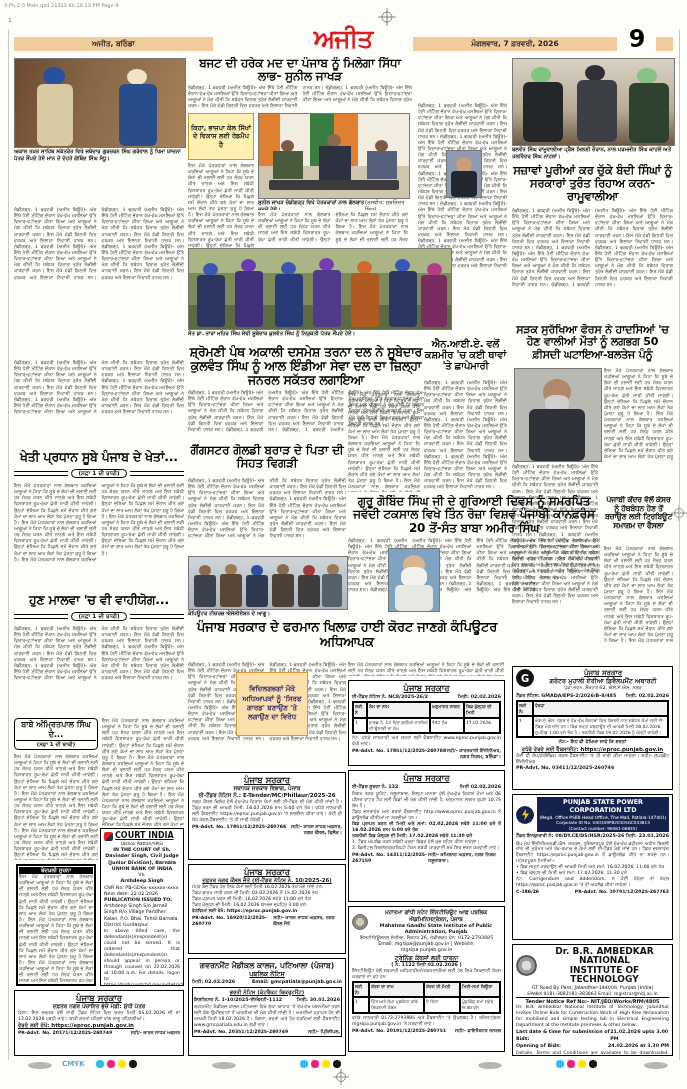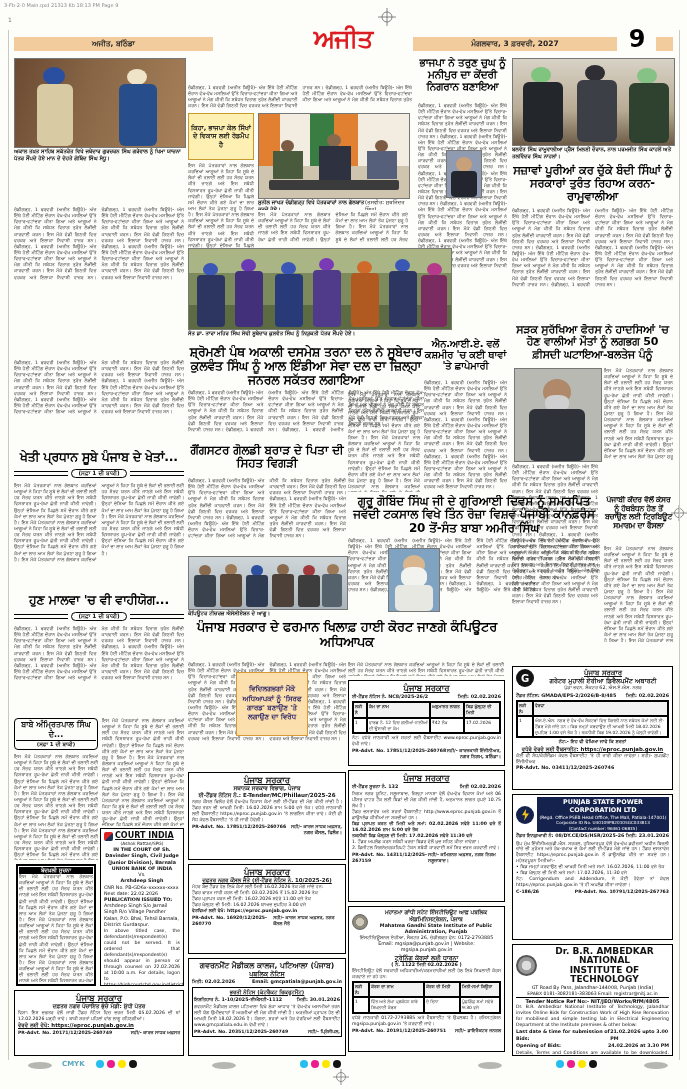--- a/index.html
+++ b/index.html
@@ -57,54 +57,54 @@
     <line x1="0" y1="8" x2="16" y2="8" stroke="#777" stroke-width="0.8"></line>
   </svg>
   <div class="vline" style="left:8px;top:30px;height:1030px;"></div>
   <div class="vline" style="left:679px;top:30px;height:1030px;"></div>
 
   <div class="abs strip" style="left:14px;top:37px;width:199px;height:14px;">
     <span>ਅਜੀਤ, ਬਠਿੰਡਾ</span>
   </div>
   <div class="abs" style="left:283px;top:24px;width:120px;text-align:center;font-size:25px;font-weight:bold;color:#dd1c22;letter-spacing:-1px;">ਅਜੀਤ</div>
   <div class="abs strip" style="left:413px;top:37px;width:204px;height:14px;">
-    <span>ਮੰਗਲਵਾਰ, 3 ਫ਼ਰਵਰੀ, 2027</span>
+    <span>ਮੰਗਲਵਾਰ, 7 ਫ਼ਰਵਰੀ, 2026</span>
   </div>
   <div class="abs" style="left:622px;top:25px;width:30px;text-align:center;font-size:24px;font-weight:bold;color:#000;">9</div>
   <div class="abs strip" style="left:656px;top:37px;width:17px;height:14px;"></div>
 
   <div class="ph" style="left:14px;top:58px;width:170px;height:88px;background:linear-gradient(110deg,#6b4a33,#8a6847 45%,#a8815a);">
     <i style="left:28px;top:8px;width:22px;height:18px;background:#2b4fa0;"></i>
     <b style="left:22px;top:25px;width:36px;height:62px;background:#d8cba4;border-radius:6px;"></b>
     <i style="left:112px;top:10px;width:20px;height:16px;background:#efe3c8;"></i>
     <b style="left:104px;top:25px;width:38px;height:62px;background:#274d8a;border-radius:6px;"></b>
   </div>
   <div class="abs cap" style="left:14px;top:148px;width:170px;height:17px;">ਅਕਾਲ ਤਖ਼ਤ ਸਾਹਿਬ ਸਕੱਤਰੇਤ ਵਿਖੇ ਜਥੇਦਾਰ ਗੁਰਚਰਨ ਸਿੰਘ ਗਰੇਵਾਲ ਨੂੰ ਖਿਮਾ ਯਾਚਨਾ ਪੱਤਰ ਸੌਂਪਦੇ ਹੋਏ ਮਾਨ ਦੇ ਦੋਹਤੇ ਗੋਬਿੰਦ ਸਿੰਘ ਸੰਧੂ।</div>
   <div class="abs bt c2" style="left:14px;top:207px;width:170px;height:111px;">ਚੰਡੀਗੜ੍ਹ, 1 ਫਰਵਰੀ (ਅਜੀਤ ਬਿਊਰੋ)- ਅੱਜ ਇੱਥੇ ਹੋਈ ਮੀਟਿੰਗ ਦੌਰਾਨ ਵੱਖ-ਵੱਖ ਮਸਲਿਆਂ ਉੱਤੇ ਵਿਚਾਰ-ਵਟਾਂਦਰਾ ਕੀਤਾ ਗਿਆ ਅਤੇ ਆਗੂਆਂ ਨੇ ਮੰਗ ਕੀਤੀ ਕਿ ਸਬੰਧਤ ਵਿਭਾਗ ਤੁਰੰਤ ਲੋੜੀਂਦੀ ਕਾਰਵਾਈ ਕਰਨ। ਇਸ ਮੌਕੇ ਵੱਡੀ ਗਿਣਤੀ ਵਿਚ ਵਰਕਰ ਅਤੇ ਇਲਾਕਾ ਨਿਵਾਸੀ ਹਾਜ਼ਰ ਸਨ।  ਚੰਡੀਗੜ੍ਹ, 1 ਫਰਵਰੀ (ਅਜੀਤ ਬਿਊਰੋ)- ਅੱਜ ਇੱਥੇ ਹੋਈ ਮੀਟਿੰਗ ਦੌਰਾਨ ਵੱਖ-ਵੱਖ ਮਸਲਿਆਂ ਉੱਤੇ ਵਿਚਾਰ-ਵਟਾਂਦਰਾ ਕੀਤਾ ਗਿਆ ਅਤੇ ਆਗੂਆਂ ਨੇ ਮੰਗ ਕੀਤੀ ਕਿ ਸਬੰਧਤ ਵਿਭਾਗ ਤੁਰੰਤ ਲੋੜੀਂਦੀ ਕਾਰਵਾਈ ਕਰਨ। ਇਸ ਮੌਕੇ ਵੱਡੀ ਗਿਣਤੀ ਵਿਚ ਵਰਕਰ ਅਤੇ ਇਲਾਕਾ ਨਿਵਾਸੀ ਹਾਜ਼ਰ ਸਨ।  ਚੰਡੀਗੜ੍ਹ, 1 ਫਰਵਰੀ (ਅਜੀਤ ਬਿਊਰੋ)- ਅੱਜ ਇੱਥੇ ਹੋਈ ਮੀਟਿੰਗ ਦੌਰਾਨ ਵੱਖ-ਵੱਖ ਮਸਲਿਆਂ ਉੱਤੇ ਵਿਚਾਰ-ਵਟਾਂਦਰਾ ਕੀਤਾ ਗਿਆ ਅਤੇ ਆਗੂਆਂ ਨੇ ਮੰਗ ਕੀਤੀ ਕਿ ਸਬੰਧਤ ਵਿਭਾਗ ਤੁਰੰਤ ਲੋੜੀਂਦੀ ਕਾਰਵਾਈ ਕਰਨ। ਇਸ ਮੌਕੇ ਵੱਡੀ ਗਿਣਤੀ ਵਿਚ ਵਰਕਰ ਅਤੇ ਇਲਾਕਾ ਨਿਵਾਸੀ ਹਾਜ਼ਰ ਸਨ।  ਚੰਡੀਗੜ੍ਹ, 1 ਫਰਵਰੀ (ਅਜੀਤ ਬਿਊਰੋ)- ਅੱਜ ਇੱਥੇ ਹੋਈ ਮੀਟਿੰਗ ਦੌਰਾਨ ਵੱਖ-ਵੱਖ ਮਸਲਿਆਂ ਉੱਤੇ ਵਿਚਾਰ-ਵਟਾਂਦਰਾ ਕੀਤਾ ਗਿਆ ਅਤੇ ਆਗੂਆਂ ਨੇ ਮੰਗ ਕੀਤੀ ਕਿ ਸਬੰਧਤ ਵਿਭਾਗ ਤੁਰੰਤ ਲੋੜੀਂਦੀ ਕਾਰਵਾਈ ਕਰਨ। ਇਸ ਮੌਕੇ ਵੱਡੀ ਗਿਣਤੀ ਵਿਚ ਵਰਕਰ ਅਤੇ ਇਲਾਕਾ ਨਿਵਾਸੀ ਹਾਜ਼ਰ ਸਨ। </div>
 
+  <div class="abs hl" style="left:188px;top:57px;width:224px;height:26px;font-size:12px;">ਬਜਟ ਦੀ ਹਰੇਕ ਮਦ ਦਾ ਪੰਜਾਬ ਨੂੰ ਮਿਲੇਗਾ ਸਿੱਧਾ ਲਾਭ- ਸੁਨੀਲ ਜਾਖੜ</div>
   <div class="abs bt c2" style="left:188px;top:85px;width:224px;height:25px;">ਚੰਡੀਗੜ੍ਹ, 1 ਫਰਵਰੀ (ਅਜੀਤ ਬਿਊਰੋ)- ਅੱਜ ਇੱਥੇ ਹੋਈ ਮੀਟਿੰਗ ਦੌਰਾਨ ਵੱਖ-ਵੱਖ ਮਸਲਿਆਂ ਉੱਤੇ ਵਿਚਾਰ-ਵਟਾਂਦਰਾ ਕੀਤਾ ਗਿਆ ਅਤੇ ਆਗੂਆਂ ਨੇ ਮੰਗ ਕੀਤੀ ਕਿ ਸਬੰਧਤ ਵਿਭਾਗ ਤੁਰੰਤ ਲੋੜੀਂਦੀ ਕਾਰਵਾਈ ਕਰਨ। ਇਸ ਮੌਕੇ ਵੱਡੀ ਗਿਣਤੀ ਵਿਚ ਵਰਕਰ ਅਤੇ ਇਲਾਕਾ ਨਿਵਾਸੀ ਹਾਜ਼ਰ ਸਨ।  ਚੰਡੀਗੜ੍ਹ, 1 ਫਰਵਰੀ (ਅਜੀਤ ਬਿਊਰੋ)- ਅੱਜ ਇੱਥੇ ਹੋਈ ਮੀਟਿੰਗ ਦੌਰਾਨ ਵੱਖ-ਵੱਖ ਮਸਲਿਆਂ ਉੱਤੇ ਵਿਚਾਰ-ਵਟਾਂਦਰਾ ਕੀਤਾ ਗਿਆ ਅਤੇ ਆਗੂਆਂ ਨੇ ਮੰਗ ਕੀਤੀ ਕਿ ਸਬੰਧਤ ਵਿਭਾਗ ਤੁਰੰਤ ਲੋੜੀਂਦੀ ਕਾਰਵਾਈ ਕਰਨ। ਇਸ ਮੌਕੇ ਵੱਡੀ ਗਿਣਤੀ ਵਿਚ ਵਰਕਰ ਅਤੇ ਇਲਾਕਾ ਨਿਵਾਸੀ ਹਾਜ਼ਰ ਸਨ। </div>
   <div class="abs" style="left:188px;top:113px;width:66px;height:47px;background:#fdf0b2;border:1.5px solid #c8992b;display:flex;align-items:center;justify-content:center;text-align:center;font-weight:bold;font-size:6.6px;line-height:1.3;padding:1px;box-sizing:border-box;">ਕਿਹਾ, ਭਾਜਪਾ ਕੋਲ ਸਿੱਖਾਂ ਦੇ ਵਿਕਾਸ ਲਈ ਰੋਡਮੈਪ ਹੈ</div>
   <div class="abs bt" style="left:188px;top:163px;width:66px;height:157px;">ਇਸ ਮੌਕੇ ਪੱਤਰਕਾਰਾਂ ਨਾਲ ਗੱਲਬਾਤ ਕਰਦਿਆਂ ਆਗੂਆਂ ਨੇ ਕਿਹਾ ਕਿ ਸੂਬੇ ਦੇ ਲੋਕਾਂ ਦੀ ਭਲਾਈ ਲਈ ਹਰ ਸੰਭਵ ਯਤਨ ਕੀਤੇ ਜਾਣਗੇ ਅਤੇ ਇਸ ਸਬੰਧੀ ਵਿਸਥਾਰਤ ਰੂਪ-ਰੇਖਾ ਛੇਤੀ ਜਾਰੀ ਕੀਤੀ ਜਾਵੇਗੀ। ਉਨ੍ਹਾਂ ਦੱਸਿਆ ਕਿ ਪਿਛਲੇ ਸਮੇਂ ਦੌਰਾਨ ਕੀਤੇ ਗਏ ਕੰਮਾਂ ਦਾ ਲਾਭ ਆਮ ਲੋਕਾਂ ਤੱਕ ਪੁੱਜਣਾ ਸ਼ੁਰੂ ਹੋ ਗਿਆ ਹੈ।  ਇਸ ਮੌਕੇ ਪੱਤਰਕਾਰਾਂ ਨਾਲ ਗੱਲਬਾਤ ਕਰਦਿਆਂ ਆਗੂਆਂ ਨੇ ਕਿਹਾ ਕਿ ਸੂਬੇ ਦੇ ਲੋਕਾਂ ਦੀ ਭਲਾਈ ਲਈ ਹਰ ਸੰਭਵ ਯਤਨ ਕੀਤੇ ਜਾਣਗੇ ਅਤੇ ਇਸ ਸਬੰਧੀ ਵਿਸਥਾਰਤ ਰੂਪ-ਰੇਖਾ ਛੇਤੀ ਜਾਰੀ ਕੀਤੀ ਜਾਵੇਗੀ। ਉਨ੍ਹਾਂ ਦੱਸਿਆ ਕਿ ਪਿਛਲੇ ਸਮੇਂ ਦੌਰਾਨ ਕੀਤੇ ਗਏ ਕੰਮਾਂ ਦਾ ਲਾਭ ਆਮ ਲੋਕਾਂ ਤੱਕ ਪੁੱਜਣਾ ਸ਼ੁਰੂ ਹੋ ਗਿਆ ਹੈ।  ਇਸ ਮੌਕੇ ਪੱਤਰਕਾਰਾਂ ਨਾਲ ਗੱਲਬਾਤ ਕਰਦਿਆਂ ਆਗੂਆਂ ਨੇ ਕਿਹਾ ਕਿ ਸੂਬੇ ਦੇ ਲੋਕਾਂ ਦੀ ਭਲਾਈ ਲਈ ਹਰ ਸੰਭਵ ਯਤਨ ਕੀਤੇ ਜਾਣਗੇ ਅਤੇ ਇਸ ਸਬੰਧੀ ਵਿਸਥਾਰਤ ਰੂਪ-ਰੇਖਾ ਛੇਤੀ ਜਾਰੀ ਕੀਤੀ ਜਾਵੇਗੀ। ਉਨ੍ਹਾਂ ਦੱਸਿਆ ਕਿ ਪਿਛਲੇ ਸਮੇਂ ਦੌਰਾਨ ਕੀਤੇ ਗਏ ਕੰਮਾਂ ਦਾ ਲਾਭ ਆਮ ਲੋਕਾਂ ਤੱਕ ਪੁੱਜਣਾ ਸ਼ੁਰੂ ਹੋ ਗਿਆ ਹੈ। </div>
   <div class="ph" style="left:258px;top:113px;width:150px;height:84px;background:linear-gradient(90deg,#e08030 0 14%,#f2ede0 14% 34%,#3a7d42 34% 50%,#e08030 50% 66%,#f2ede0 66% 100%);">
     <b style="left:0;top:52px;width:150px;height:32px;background:#cfc4ad;"></b>
     <i style="left:22px;top:26px;width:13px;height:12px;background:#7d5b43;"></i>
     <b style="left:14px;top:37px;width:30px;height:28px;background:#4a5a3c;"></b>
     <i style="left:68px;top:20px;width:14px;height:13px;background:#8a6a4e;"></i>
     <b style="left:60px;top:32px;width:32px;height:34px;background:#2e3240;"></b>
     <i style="left:116px;top:26px;width:13px;height:12px;background:#7d5b43;"></i>
     <b style="left:108px;top:37px;width:30px;height:28px;background:#57607a;"></b>
     <b style="left:10px;top:66px;width:130px;height:10px;background:#3b3b3b;border-radius:2px;"></b>
   </div>
   <div class="abs" style="left:258px;top:199px;width:150px;height:11px;display:flex;justify-content:space-between;">
     <span class="cap">ਸੁਨੀਲ ਜਾਖੜ ਚੰਡੀਗੜ੍ਹ ਵਿਖੇ ਪੱਤਰਕਾਰਾਂ ਨਾਲ ਗੱਲਬਾਤ ਕਰਦੇ ਹੋਏ।</span>
     <span class="cap" style="font-weight:normal;">(ਤਸਵੀਰ: ਸੁਖਜਿੰਦਰ ਸਿੰਘ)</span>
   </div>
   <div class="abs bt c2" style="left:258px;top:212px;width:150px;height:36px;">ਇਸ ਮੌਕੇ ਪੱਤਰਕਾਰਾਂ ਨਾਲ ਗੱਲਬਾਤ ਕਰਦਿਆਂ ਆਗੂਆਂ ਨੇ ਕਿਹਾ ਕਿ ਸੂਬੇ ਦੇ ਲੋਕਾਂ ਦੀ ਭਲਾਈ ਲਈ ਹਰ ਸੰਭਵ ਯਤਨ ਕੀਤੇ ਜਾਣਗੇ ਅਤੇ ਇਸ ਸਬੰਧੀ ਵਿਸਥਾਰਤ ਰੂਪ-ਰੇਖਾ ਛੇਤੀ ਜਾਰੀ ਕੀਤੀ ਜਾਵੇਗੀ। ਉਨ੍ਹਾਂ ਦੱਸਿਆ ਕਿ ਪਿਛਲੇ ਸਮੇਂ ਦੌਰਾਨ ਕੀਤੇ ਗਏ ਕੰਮਾਂ ਦਾ ਲਾਭ ਆਮ ਲੋਕਾਂ ਤੱਕ ਪੁੱਜਣਾ ਸ਼ੁਰੂ ਹੋ ਗਿਆ ਹੈ।  ਇਸ ਮੌਕੇ ਪੱਤਰਕਾਰਾਂ ਨਾਲ ਗੱਲਬਾਤ ਕਰਦਿਆਂ ਆਗੂਆਂ ਨੇ ਕਿਹਾ ਕਿ ਸੂਬੇ ਦੇ ਲੋਕਾਂ ਦੀ ਭਲਾਈ ਲਈ ਹਰ ਸੰਭਵ ਯਤਨ ਕੀਤੇ ਜਾਣਗੇ ਅਤੇ ਇਸ ਸਬੰਧੀ ਵਿਸਥਾਰਤ ਰੂਪ-ਰੇਖਾ ਛੇਤੀ ਜਾਰੀ ਕੀਤੀ ਜਾਵੇਗੀ। ਉਨ੍ਹਾਂ ਦੱਸਿਆ ਕਿ ਪਿਛਲੇ ਸਮੇਂ ਦੌਰਾਨ ਕੀਤੇ ਗਏ ਕੰਮਾਂ ਦਾ ਲਾਭ ਆਮ ਲੋਕਾਂ ਤੱਕ ਪੁੱਜਣਾ ਸ਼ੁਰੂ ਹੋ ਗਿਆ ਹੈ। </div>
 
-  <div class="abs hl" style="left:418px;top:57px;width:89px;height:44px;font-size:10.5px;">ਭਾਜਪਾ ਨੇ ਤਰੁਣ ਚੁਘ ਨੂੰ ਮਨੀਪੁਰ ਦਾ ਕੇਂਦਰੀ ਨਿਗਰਾਨ ਬਣਾਇਆ</div>
   <div class="abs bt" style="left:418px;top:103px;width:89px;height:231px;">ਚੰਡੀਗੜ੍ਹ, 1 ਫਰਵਰੀ (ਅਜੀਤ ਬਿਊਰੋ)- ਅੱਜ ਇੱਥੇ ਹੋਈ ਮੀਟਿੰਗ ਦੌਰਾਨ ਵੱਖ-ਵੱਖ ਮਸਲਿਆਂ ਉੱਤੇ ਵਿਚਾਰ-ਵਟਾਂਦਰਾ ਕੀਤਾ ਗਿਆ ਅਤੇ ਆਗੂਆਂ ਨੇ ਮੰਗ ਕੀਤੀ ਕਿ ਸਬੰਧਤ ਵਿਭਾਗ ਤੁਰੰਤ ਲੋੜੀਂਦੀ ਕਾਰਵਾਈ ਕਰਨ। ਇਸ ਮੌਕੇ ਵੱਡੀ ਗਿਣਤੀ ਵਿਚ ਵਰਕਰ ਅਤੇ ਇਲਾਕਾ ਨਿਵਾਸੀ ਹਾਜ਼ਰ ਸਨ।  ਚੰਡੀਗੜ੍ਹ, 1 ਫਰਵਰੀ (ਅਜੀਤ ਬਿਊਰੋ)- ਅੱਜ ਇੱਥੇ ਹੋਈ ਮੀਟਿੰਗ ਦੌਰਾਨ ਵੱਖ-ਵੱਖ ਮਸਲਿਆਂ ਉੱਤੇ ਵਿਚਾਰ-ਵਟਾਂਦਰਾ ਕੀਤਾ ਗਿਆ ਅਤੇ ਆਗੂਆਂ ਨੇ ਮੰਗ ਕੀਤੀ ਕਿ ਸਬੰਧਤ ਵਿਭਾਗ ਤੁਰੰਤ ਲੋੜੀਂਦੀ ਕਾਰਵਾਈ ਕਰਨ। ਇਸ ਮੌਕੇ ਵੱਡੀ ਗਿਣਤੀ ਵਿਚ ਵਰਕਰ ਅਤੇ ਇਲਾਕਾ ਨਿਵਾਸੀ ਹਾਜ਼ਰ ਸਨ।  ਚੰਡੀਗੜ੍ਹ, 1 ਫਰਵਰੀ (ਅਜੀਤ ਬਿਊਰੋ)- ਅੱਜ ਇੱਥੇ ਹੋਈ ਮੀਟਿੰਗ ਦੌਰਾਨ ਵੱਖ-ਵੱਖ ਮਸਲਿਆਂ ਉੱਤੇ ਵਿਚਾਰ-ਵਟਾਂਦਰਾ ਕੀਤਾ ਗਿਆ ਅਤੇ ਆਗੂਆਂ ਨੇ ਮੰਗ ਕੀਤੀ ਕਿ ਸਬੰਧਤ ਵਿਭਾਗ ਤੁਰੰਤ ਲੋੜੀਂਦੀ ਕਾਰਵਾਈ ਕਰਨ। ਇਸ ਮੌਕੇ ਵੱਡੀ ਗਿਣਤੀ ਵਿਚ ਵਰਕਰ ਅਤੇ ਇਲਾਕਾ ਨਿਵਾਸੀ ਹਾਜ਼ਰ ਸਨ।  ਚੰਡੀਗੜ੍ਹ, 1 ਫਰਵਰੀ (ਅਜੀਤ ਬਿਊਰੋ)- ਅੱਜ ਇੱਥੇ ਹੋਈ ਮੀਟਿੰਗ ਦੌਰਾਨ ਵੱਖ-ਵੱਖ ਮਸਲਿਆਂ ਉੱਤੇ ਵਿਚਾਰ-ਵਟਾਂਦਰਾ ਕੀਤਾ ਗਿਆ ਅਤੇ ਆਗੂਆਂ ਨੇ ਮੰਗ ਕੀਤੀ ਕਿ ਸਬੰਧਤ ਵਿਭਾਗ ਤੁਰੰਤ ਲੋੜੀਂਦੀ ਕਾਰਵਾਈ ਕਰਨ। ਇਸ ਮੌਕੇ ਵੱਡੀ ਗਿਣਤੀ ਵਿਚ ਵਰਕਰ ਅਤੇ ਇਲਾਕਾ ਨਿਵਾਸੀ ਹਾਜ਼ਰ ਸਨ।  ਚੰਡੀਗੜ੍ਹ, 1 ਫਰਵਰੀ (ਅਜੀਤ ਬਿਊਰੋ)- ਅੱਜ ਇੱਥੇ ਹੋਈ ਮੀਟਿੰਗ ਦੌਰਾਨ ਵੱਖ-ਵੱਖ ਮਸਲਿਆਂ ਉੱਤੇ ਵਿਚਾਰ-ਵਟਾਂਦਰਾ ਕੀਤਾ ਗਿਆ ਅਤੇ ਆਗੂਆਂ ਨੇ ਮੰਗ ਕੀਤੀ ਕਿ ਸਬੰਧਤ ਵਿਭਾਗ ਤੁਰੰਤ ਲੋੜੀਂਦੀ ਕਾਰਵਾਈ ਕਰਨ। ਇਸ ਮੌਕੇ ਵੱਡੀ ਗਿਣਤੀ ਵਿਚ ਵਰਕਰ ਅਤੇ ਇਲਾਕਾ ਨਿਵਾਸੀ ਹਾਜ਼ਰ ਸਨ। </div>
   <div class="ph" style="left:446px;top:150px;width:34px;height:46px;background:#8e9bb0;">
     <i style="left:9px;top:6px;width:16px;height:15px;background:#c8a079;"></i>
     <b style="left:4px;top:20px;width:26px;height:26px;background:#23262e;border-radius:4px;"></b>
   </div>
 
   <div class="ph" style="left:512px;top:58px;width:161px;height:86px;background:linear-gradient(180deg,#d8d2c6,#b8ab93 60%,#6d5b46);">
     <i style="left:18px;top:8px;width:20px;height:16px;background:#7fc47f;"></i>
     <b style="left:10px;top:23px;width:40px;height:60px;background:#23262b;border-radius:6px;"></b>
     <i style="left:72px;top:6px;width:20px;height:16px;background:#2e2e34;"></i>

